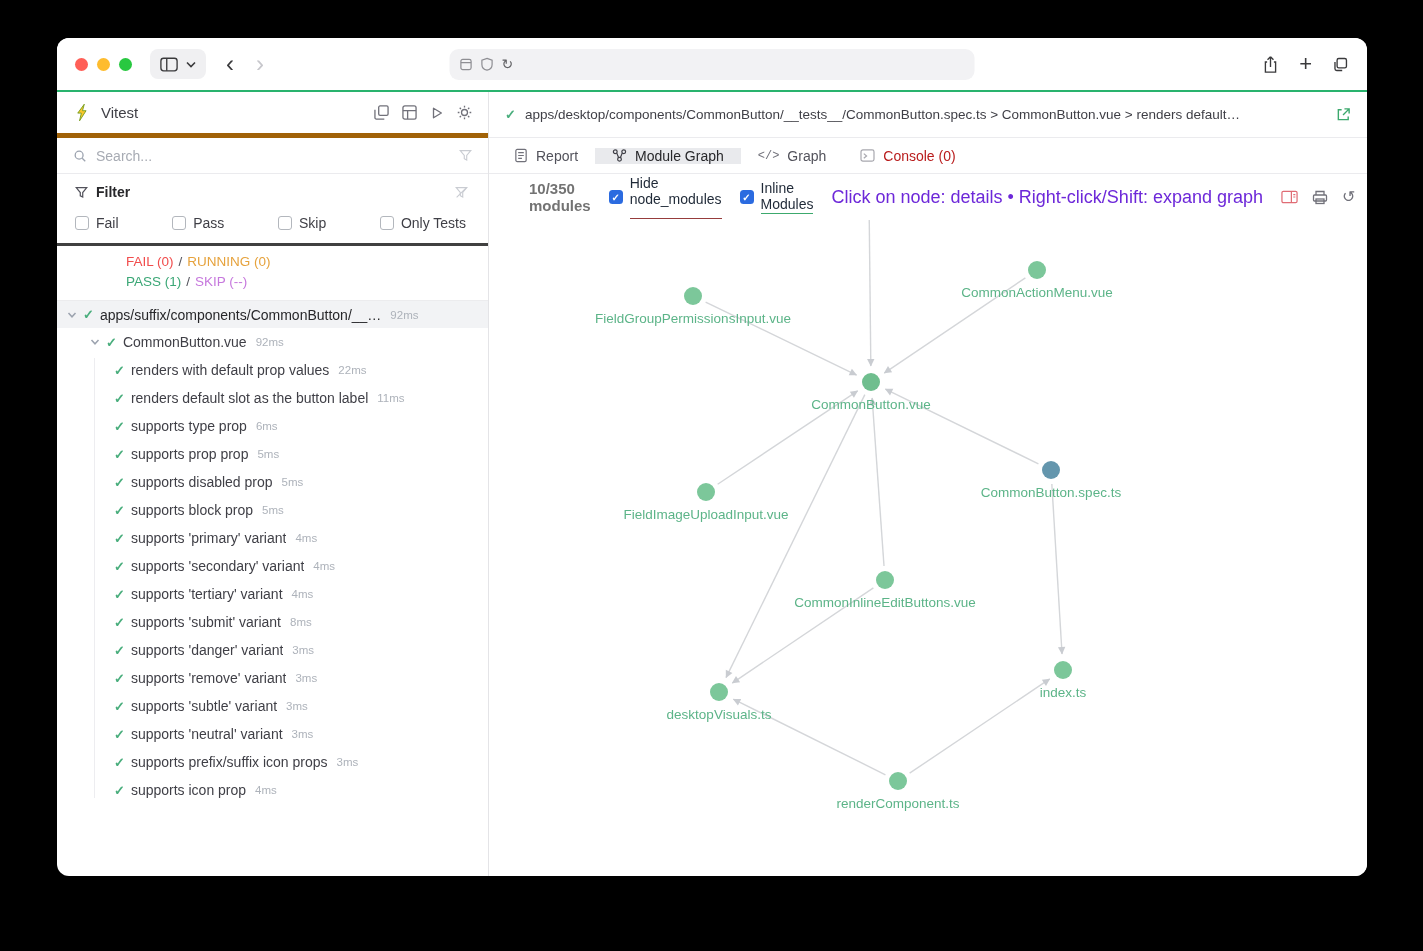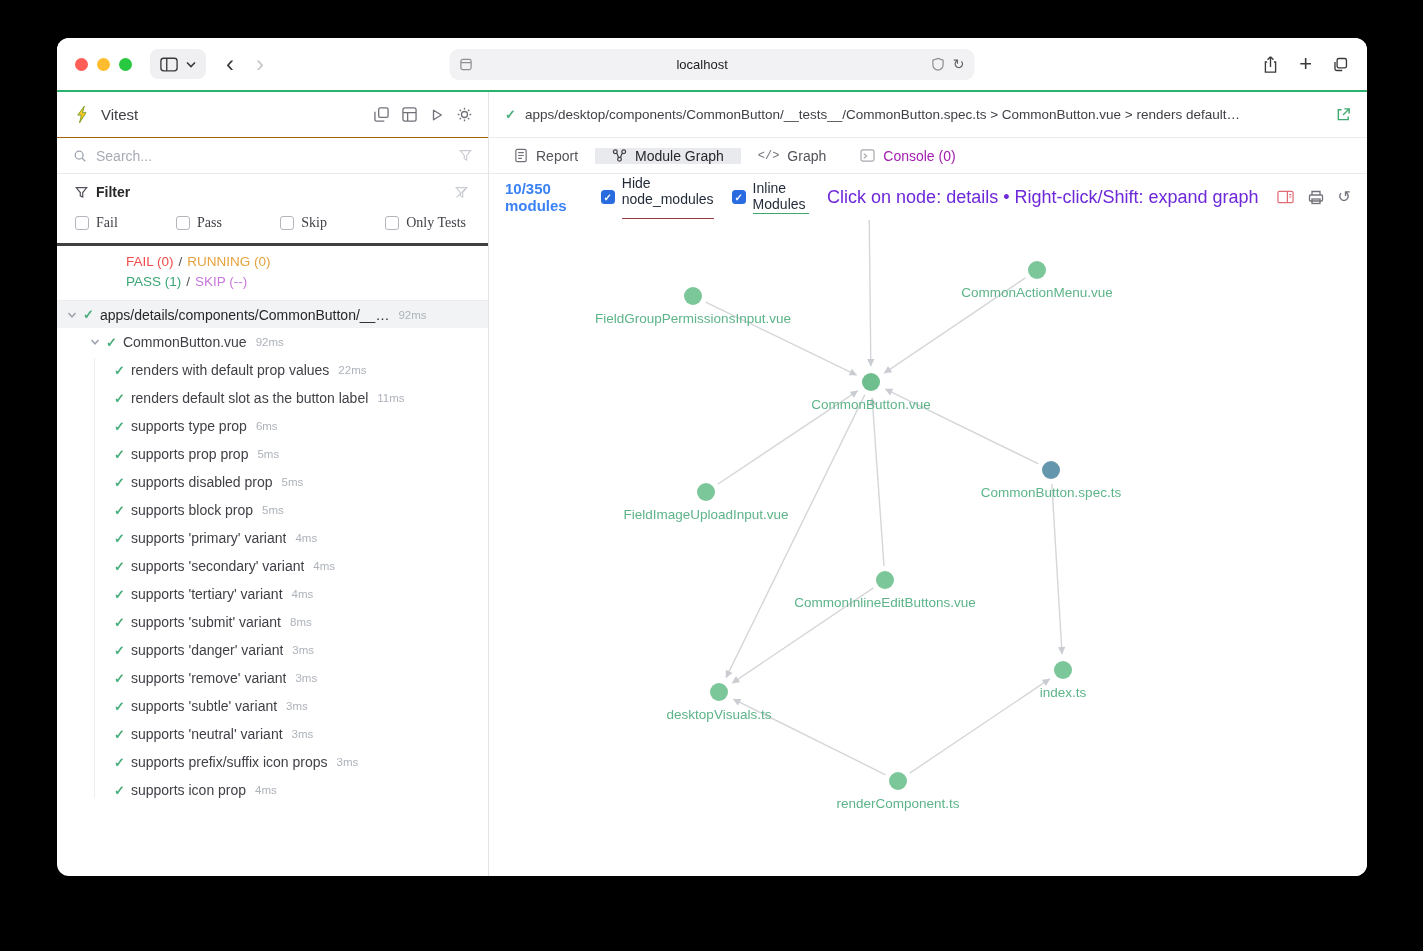--- a/index.html
+++ b/index.html
@@ -34,34 +34,34 @@
 
   .green-line { height:2px; flex:none; background:var(--accent-green,#29b36e); }
 
   
   .app { flex:1; display:flex; min-height:0; }
   .sidebar { width:432px; flex:none; border-right:1px solid #e4e4e7;
              display:flex; flex-direction:column; min-height:0; }
   .main { flex:1; display:flex; flex-direction:column; min-width:0; }
 
   
-  .sb-header { height:46px; flex:none; border-bottom:1px solid #a16207;
+  .sb-header { height:46px; flex:none; border-bottom:5px solid #a16207;
                display:flex; align-items:center; gap:9px; padding:0 16px; }
   .sb-title { font-size:15px; color:#3f3f46; font-weight:500; }
   .sb-actions { margin-left:auto; display:flex; align-items:center; gap:13px; }
   .sb-search { height:36px; flex:none; border-bottom:1px solid #ebebee;
                display:flex; align-items:center; gap:9px; padding:0 16px; }
   .sb-search input { flex:1; border:none; outline:none; background:transparent;
                      font:inherit; font-size:14px; color:#701a75; }
   .sb-search input::placeholder { color:#a7abb3; }
   .sb-filter { padding:10px 20px 12px 18px; }
   .f-head { display:flex; align-items:center; gap:8px; font-weight:700;
             font-size:14px; color:#27272a; margin-bottom:15px; }
   .f-head .spacer, .sb-search .spacer { flex:1; }
-  .f-checks { display:flex; justify-content:space-between; font-size:14px; color:#3f3f46; padding-right:2px;font-family:Liberation Serif, serif; }
+  .f-checks { display:flex; justify-content:space-between; font-size:14px; color:#3f3f46; padding-right:2px; }
   .fcheck { display:flex; align-items:center; gap:7px; }
   .cb { width:14px; height:14px; border:1.5px solid #b3b7bd; border-radius:3px; background:#fff; }
 
   .sb-status { border-top:3px solid #404040; border-bottom:1px solid #ececee;
                padding:6px 0 8px 69px; font-size:13.5px; font-weight:400; line-height:20px; }
   .ssep { color:#52525b; margin:0 5px; }
   .st.fail { color:var(--fail-red,#f14c4c); }
   .st.running { color:var(--running-amber,#e6a23c); }
   .st.pass { color:var(--pass-green,#3ba776); }
   .st.skip { color:var(--skip-purple,#c678dd); }
@@ -83,26 +83,26 @@
            display:flex; align-items:center; gap:9px; padding:0 16px;
            font-size:13.5px; color:#3f3f46; }
   .crumb .path { white-space:nowrap; overflow:hidden; text-overflow:ellipsis; flex:0 1 auto; }
   .crumb .spacer { flex:1; min-width:8px; }
 
   .tabs { height:36px; flex:none; border-bottom:1px solid #ebebee;
           display:flex; align-items:center; padding:0 8px; }
   .tab { display:flex; align-items:center; gap:8px; padding:0 17px;
          font-size:14px; color:#52525b; }
   .tab.active { background:#e9eaed; color:#27272a; }
-  .tab.disabled { color:#a21caf; }
+  .tab.disabled { color:#b91c1c; }
   .code-ico { font-family:"Liberation Mono", monospace; font-size:12px; color:#71717a; }
 
   .gtoolbar { height:46px; flex:none; display:flex; align-items:center;
               gap:18px; padding:0 16px; }
-  .modcount { font-weight:700; font-size:15px; color:#3b82f6; }
+  .modcount { font-weight:700; font-size:15px; color:#737373;margin-left:24px; }
   .gcheck { display:flex; align-items:center; gap:7px; font-size:14px; color:#1f2937; }
   .cbox { width:14px; height:14px; flex:none; background:var(--checkbox-blue,#2b6be0);
           border-radius:3.5px; color:#fff; font-size:10px; font-weight:700;
           display:flex; align-items:center; justify-content:center; }
   .lbl-hide { border-bottom:1.5px solid var(--underline-red,#963c3c); padding-bottom:11px; }
   .lbl-inline { border-bottom:1.5px solid var(--underline-green,#3ca96d); padding-bottom:1px; }
   .ghint { margin-left:auto; font-size:18px; color:#6d28d9; white-space:nowrap; }
   .gicons { display:flex; align-items:center; gap:14px; flex:none; }
   .gicons .reset { font-size:16px; color:#71717a; line-height:1; }
 
@@ -135,21 +135,20 @@
     <div class="nav-arrows">
       <span class="back">‹</span>
       <span class="fwd">›</span>
     </div>
 
     <div class="urlbar">
       <svg width="13" height="13" viewBox="0 0 14 14" fill="none" stroke="#8e8e93" stroke-width="1.3">
         <rect x="1.5" y="1.5" width="11" height="11" rx="2"></rect>
           <line x1="1.5" y1="5" x2="12.5" y2="5"></line>
       </svg>
-      <span class="url">localhost</span>
       <svg width="13" height="14" viewBox="0 0 14 15" fill="none" stroke="#8e8e93" stroke-width="1.3">
         <path d="M7 1.5 L12.5 3.5 V8 C12.5 11.5 10 13.5 7 14 C4 13.5 1.5 11.5 1.5 8 V3.5 Z"></path>
       </svg>
       <span class="reload">↻</span>
     </div>
 
     <div class="chrome-right">
       <svg width="17" height="19" viewBox="0 0 20 22" fill="none" stroke="#3a3a3c" stroke-width="1.6">
         <path d="M6 8 H4 V20 H16 V8 H14"></path>
           <path d="M10 14 V2 M10 2 L6.5 5.5 M10 2 L13.5 5.5"></path>
@@ -244,21 +243,21 @@
           <span class="st pass">PASS (1)</span><span class="ssep">/</span><span class="st skip">SKIP (--)</span>
         </div>
       </div>
 
       <div class="sb-tree">
         <div class="trow file">
           <svg width="10" height="8" viewBox="0 0 10 8" fill="none" stroke="#9ca3af" stroke-width="1.5">
             <path d="M1.5 2 L5 5.8 L8.5 2"></path>
           </svg>
           <span class="check">✓</span>
-          <span class="tname">apps/details/components/CommonButton/__…</span>
+          <span class="tname">apps/suffix/components/CommonButton/__…</span>
           <span class="dur">92ms</span>
         </div>
         <div class="trow suite">
           <svg width="10" height="8" viewBox="0 0 10 8" fill="none" stroke="#9ca3af" stroke-width="1.5">
             <path d="M1.5 2 L5 5.8 L8.5 2"></path>
           </svg>
           <span class="check">✓</span>
           <span class="tname">CommonButton.vue</span>
           <span class="dur">92ms</span>
         </div>

